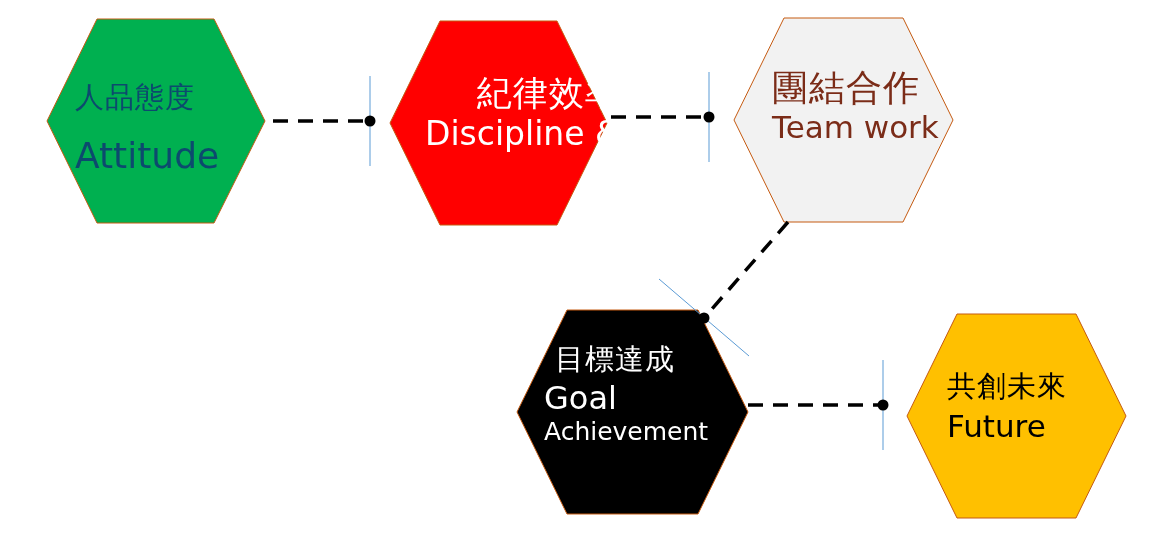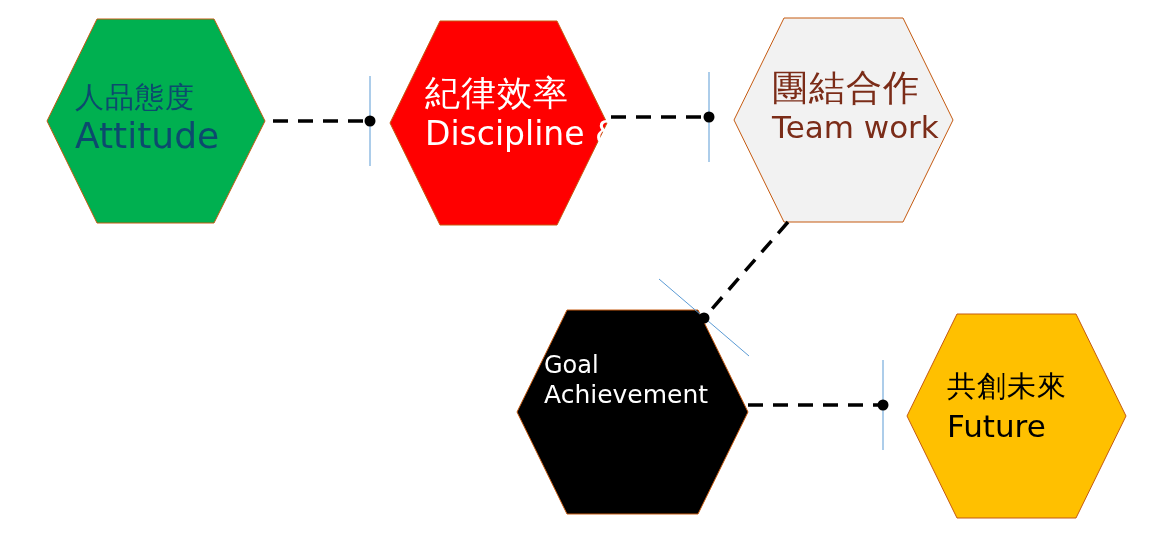--- a/index.html
+++ b/index.html
@@ -31,34 +31,35 @@
   <line x1="748" y1="405" x2="883" y2="405" stroke-width="3.5" stroke-dasharray="15,10" stroke="#000000"></line>
 
   <circle cx="370" cy="121" r="5.5" fill="#000000"></circle>
   <circle cx="709" cy="117" r="5.5" fill="#000000"></circle>
   <circle cx="704" cy="318" r="5.5" fill="#000000"></circle>
   <circle cx="883" cy="405" r="5.5" fill="#000000"></circle>
 </svg>
 
 <div class="label" style="left: 75px; top: 83px; color: #0c4a6e;">
   <div class="zh" style="font-size:29px;">人品態度</div>
-  <div style="font-size:36px; margin-top:6px;">Attitude</div>
+  <div style="font-size:36px; margin-top:26px;">Attitude</div>
 </div>
 
-<div class="label" style="left: 425px; top: 76px; color: rgb(255, 255, 255);">
+<div class="label" style="left: 425px; top: 76px; color: rgb(255, 255, 255); text-align: right;">
   <div class="zh" style="font-size:35px;">紀律效率</div>
   <div style="font-size:33px; margin-top:6px;">Discipline &amp;</div>
 </div>
 
 <div class="label" style="left: 762px; top: 70px; color: rgb(123, 44, 24); margin-left: 10px;">
   <div class="zh" style="font-size:36px;">團結合作</div>
   <div style="font-size:31px; margin-top:6px;">Team work</div>
 </div>
 
 <div class="label" style="left: 544px; top: 345px; color: rgb(255, 255, 255);">
-  <div style="font-size:24px; margin-top:8px;">Goal</div>
+  <div class="zh" style="font-size:29px; margin-left:11px;">目標達成</div>
+  <div style="font-size:32px; margin-top:8px;">Goal</div>
   <div style="font-size:25px; margin-top:5px;">Achievement</div>
 </div>
 
 <div class="label" style="left: 947px; top: 372px; color: #000000;">
   <div class="zh" style="font-size:29px;">共創未來</div>
   <div style="font-size:31px; margin-top:10px;">Future</div>
 </div>
 
 </body></html>

